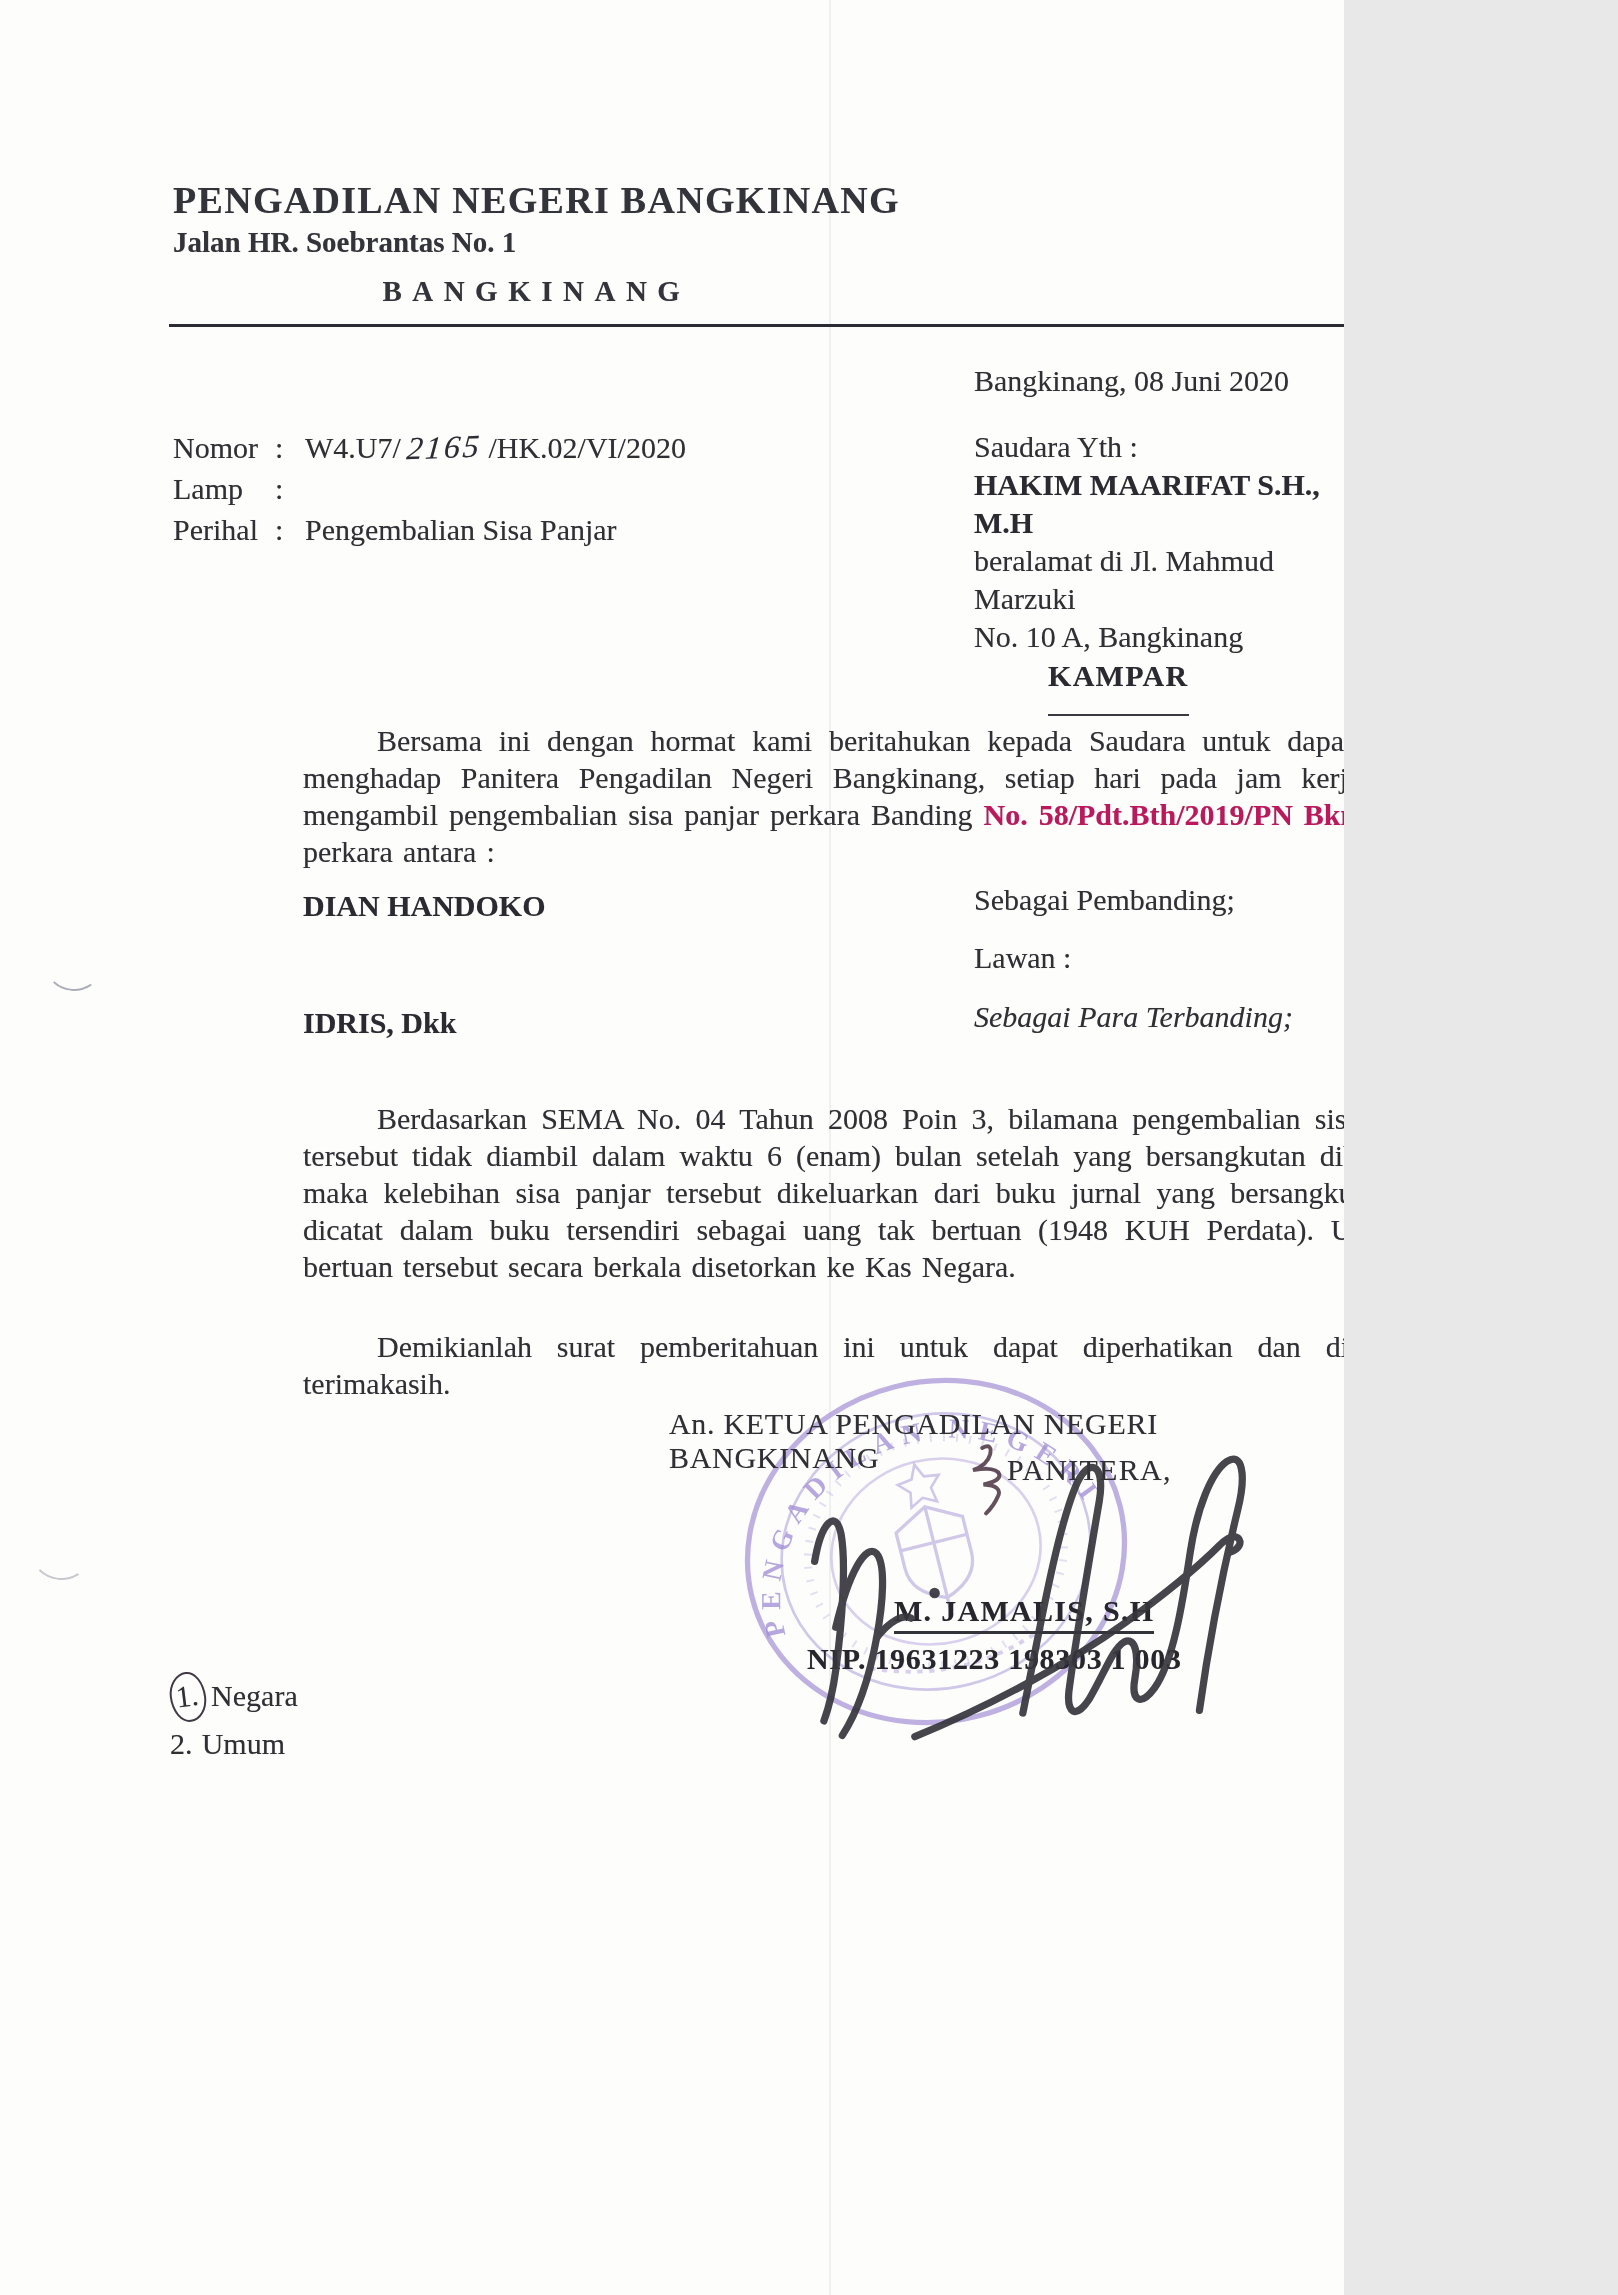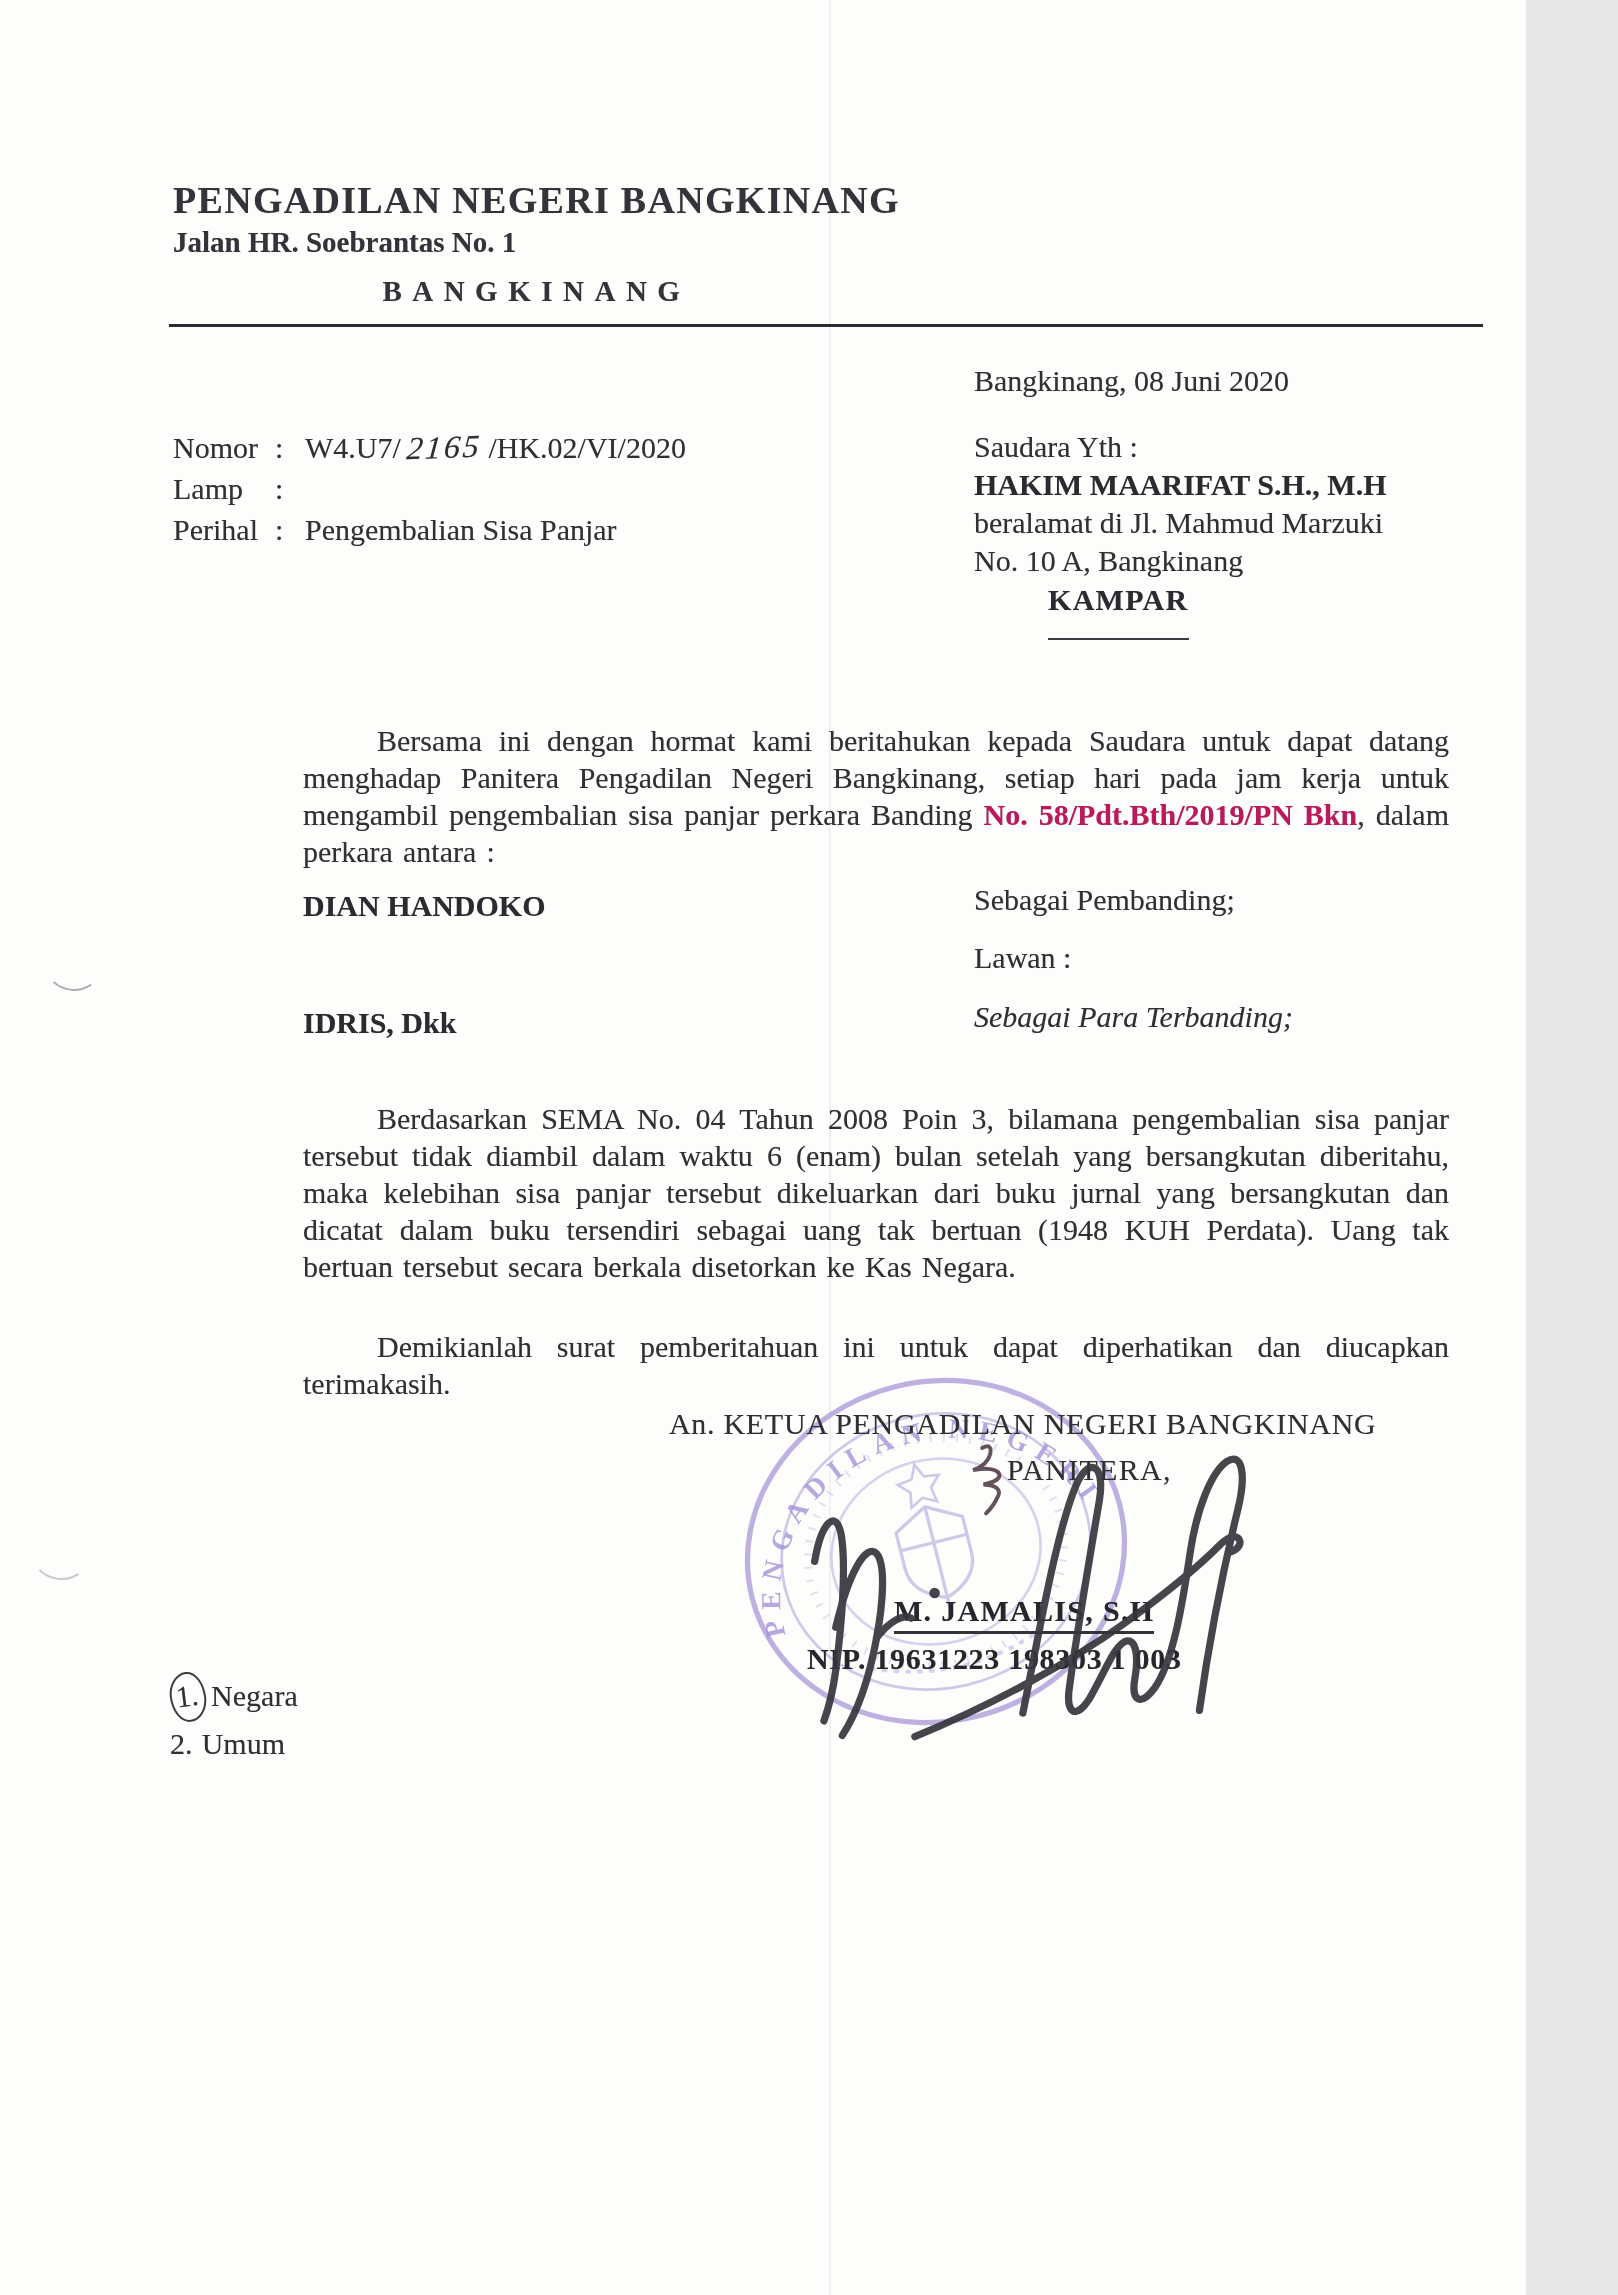--- a/index.html
+++ b/index.html
@@ -1,18 +1,18 @@
 <!DOCTYPE html>
 <html style="font-size:10.5px"><head>
 <meta charset="utf-8">
 <style>
   html,body{margin:0;padding:0;background:#e8e8e8;}
   .sheet{
     position:relative;
-    width:1526px;height:2295px;
+    width:1344px;height:2295px;
     background:#fdfdfc;
     overflow:hidden;
     font-family:"Liberation Serif", serif;
     color:#2f2f34;
   }
   .txt{text-shadow:0 0 0.7px rgba(47,47,52,0.38);}
   
   .letterhead{position:absolute;left:173px;top:179px;}
   .court-name{font-size:38px;font-weight:bold;letter-spacing:1.3px;color:#33333a;line-height:42px;}
   .court-address{font-size:29px;font-weight:bold;color:#33333a;line-height:34px;margin-top:4px;}

